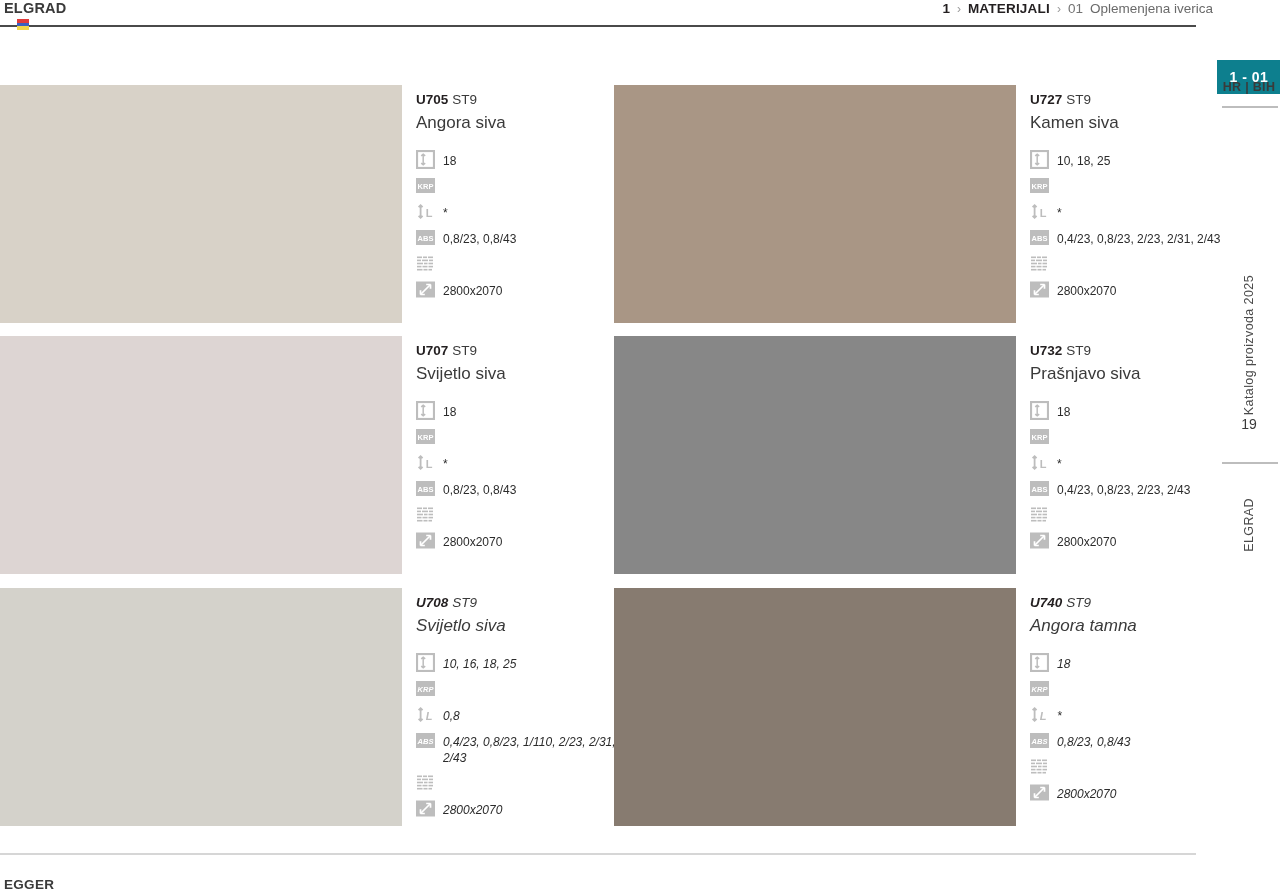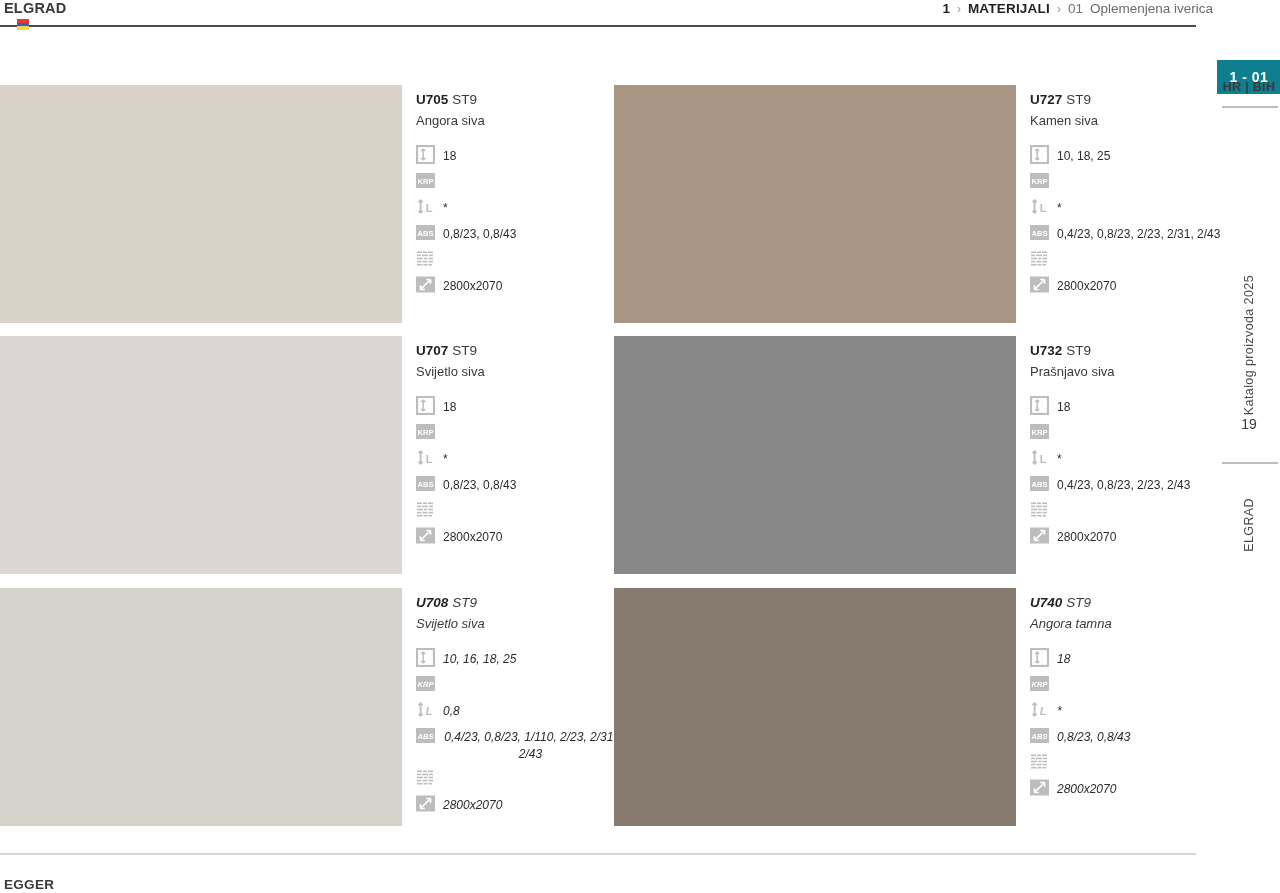--- a/index.html
+++ b/index.html
@@ -88,24 +88,24 @@
     position: absolute; left: 0; top: 85px; width: 1196px;
   }
   .row { position: relative; display: flex; }
   .cell { display: flex; }
   .swatch { flex: none; }
   .info { flex: none; padding-left: 14px; padding-top: 5px; }
 
   .title-line { white-space: nowrap; line-height: 1.1; }
   .code { font-size: 13.5px; font-weight: bold; color: #231f20; }
   .finish { font-size: 13.5px; color: #3a3a3a; margin-left: 4px; }
-  .decor-name { font-size: 13px; color: #3a3a3a; margin-top: 5px; line-height: 1.2; }
+  .decor-name { font-size: 17px; color: #3a3a3a; margin-top: 5px; line-height: 1.2; }
 
   .specs { margin-top: 17px; }
-  .spec { display: flex; align-items: flex-start; min-height: 20px; margin-bottom: 6px; text-align: center; }
+  .spec { display: flex; align-items: flex-start; min-height: 20px; margin-bottom: 6px; }
   .spec .ico { flex: none; width: 19px; height: 19px; margin-right: 8px; }
   .spec .val {
     font-size: 12px; color: #2b2b2b; line-height: 1.35; padding-top: 3px;
     max-width: 175px;
   }
 
   
   .ico svg { display: block; width: 19px; height: 19px; }
 
   

